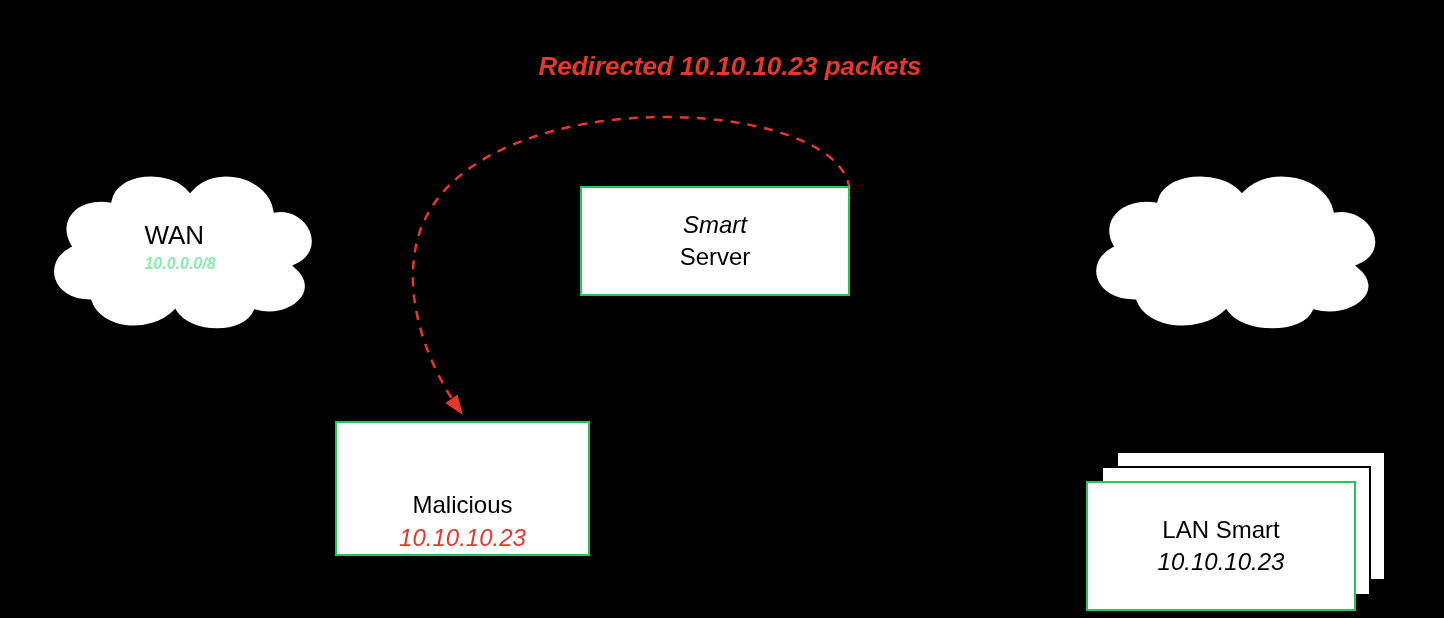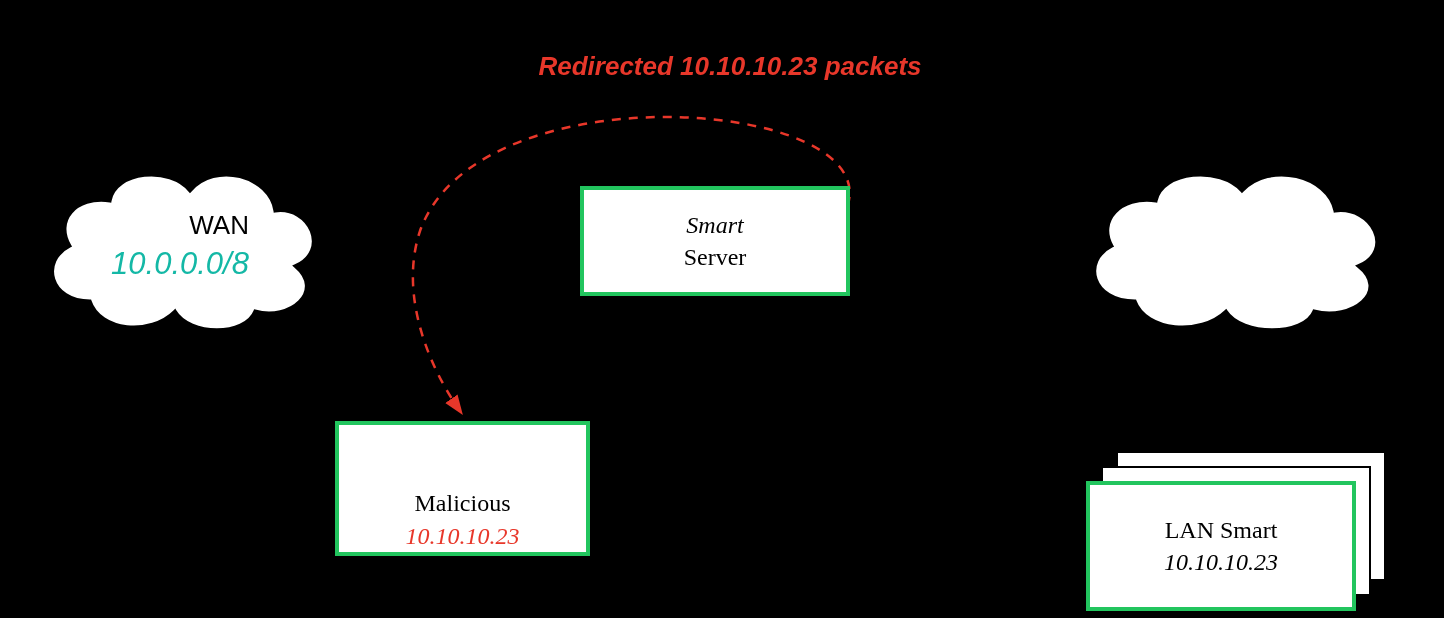--- a/index.html
+++ b/index.html
@@ -13,45 +13,44 @@
     .canvas {
       position: absolute;
       top: 0; left: 0;
       width: 1444px;
       height: 618px;
       margin-top: 31px;
     }
     .node {
       position: absolute;
       background: #fff;
-      border: 4px solid #22c55e;
+      border: 2px solid #22c55e;
       display: flex;
       flex-direction: column;
       align-items: center;
       justify-content: center;
       text-align: center;
       line-height: 1.35;
-      font-family: Liberation Serif, serif;
     }
     .node .label-line { font-size: 24px; color: #000; }
     .node .label-ip { font-size: 24px; color: #e8372a; font-style: italic; }
     .node .label-italic { font-style: italic; }
     .cloud-wrap {
       position: absolute;
       display: flex;
       align-items: center;
       justify-content: center;
     }
     .cloud-text {
       position: absolute;
-      text-align: right;
+      text-align: left;
       line-height: 1.35;
     }
     .cloud-text .title { font-size: 26px; color: #000; }
-    .cloud-text .ip { font-size: 31px; color: #14b8a6; font-style: italic; }
+    .cloud-text .ip { font-size: 16px; color: #86efac; font-style: italic; font-weight: bold; }
     .annotation {
       position: absolute;
       color: #e8372a;
       font-size: 26px;
       font-style: italic;
       font-weight: 600;
       text-align: center;
     }
     .stack-card {
       position: absolute;

